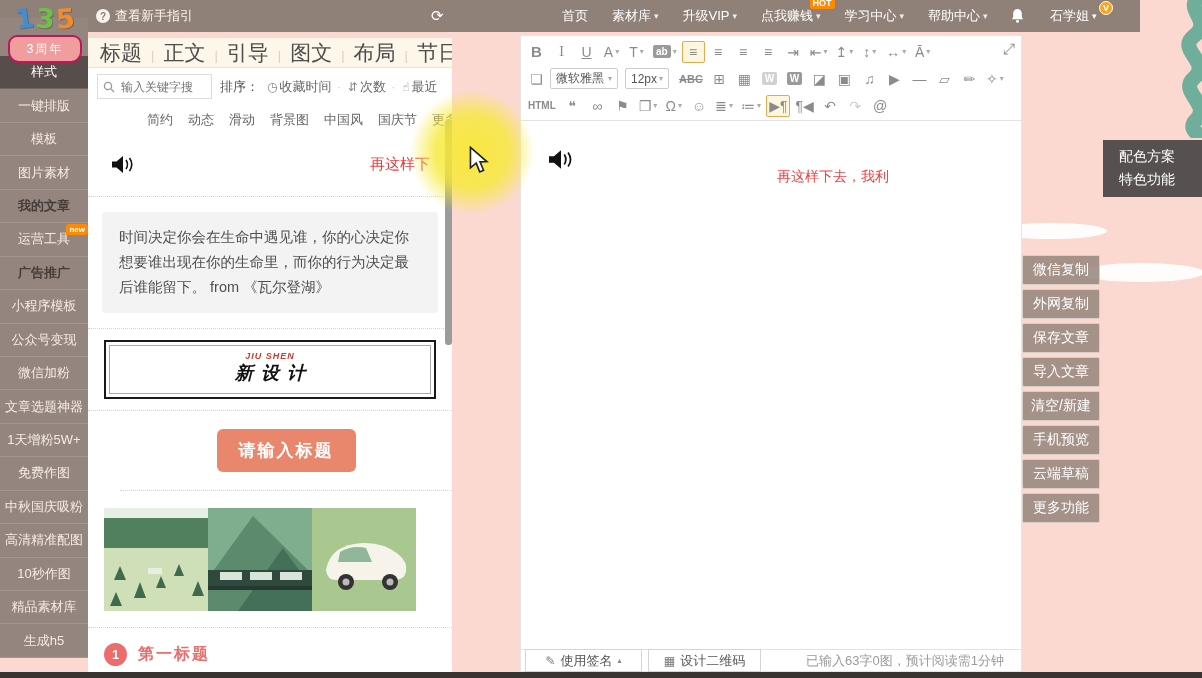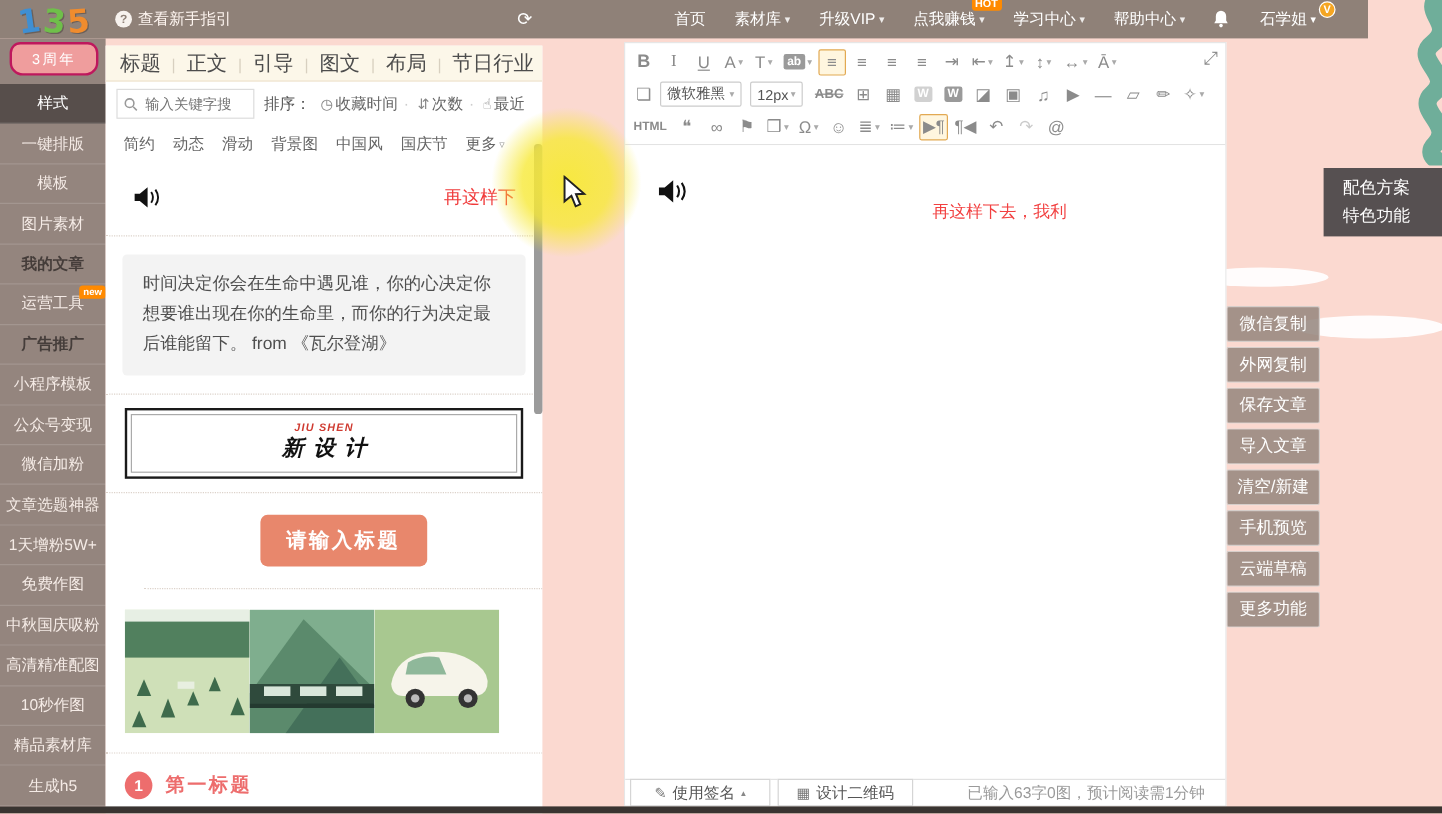--- a/index.html
+++ b/index.html
@@ -32,40 +32,40 @@
   
   .logo { position:absolute; left:6px; top:2px; width:78px; height:66px; z-index:6; text-align:center; }
   .logo-135 { display:flex; justify-content:center; gap:2px; font-weight:bold; font-size:27px; height:32px; line-height:34px; font-family:"DejaVu Sans",sans-serif; }
   .logo-135 span { text-shadow:1px 1px 0 rgba(0,0,0,.25); }
   .logo-135 span:nth-child(1){ color:#3f8fd2; transform:rotate(-8deg); }
   .logo-135 span:nth-child(2){ color:#6fbf4a; transform:rotate(5deg); }
   .logo-135 span:nth-child(3){ color:#f08c2e; transform:rotate(-4deg); }
   .logo-cake { margin:1px 2px 0; height:28px; background:#ef9d9d; border:2px solid #be185d; border-radius:9px 9px 11px 11px; display:flex; align-items:center; justify-content:center; color:#fff; font-size:12px; letter-spacing:2px; }
 
   
-  .sidebar { position:absolute; left:0; top:32px; width:88px; height:640px; background:#94857e; padding-top:38px; display:flex; flex-direction:column; }
+  .sidebar { position:absolute; left:0; top:18px; width:88px; height:640px; background:#94857e; padding-top:38px; display:flex; flex-direction:column; }
   .side-item { flex:1; display:flex; align-items:center; justify-content:center; font-size:13px; color:#f5ebe6; border-bottom:1px solid rgba(255,255,255,.14); position:relative; cursor:pointer; }
   .side-item.selected { background:#574e4b; color:#fff; }
   .side-item.bold { color:#453d3a; font-weight:bold; }
   .side-badge { position:absolute; top:1px; right:0; background:#ff8a00; color:#fff; font-size:8px; font-weight:bold; padding:0 3px; border-radius:3px 3px 3px 0; line-height:11px; }
 
   
   .mid { position:absolute; left:88px; top:38px; width:364px; height:640px; background:#fff; overflow:hidden; }
   .tabs { height:30px; background:#fcf7e9; border-bottom:1px solid #eee3d0; display:flex; align-items:center; padding:0 12px; }
-  .tab { font-size:17px; color:#4d4d4d; cursor:pointer; white-space:nowrap; }
+  .tab { font-size:21px; color:#4d4d4d; cursor:pointer; white-space:nowrap; }
   .tab + .tab::before { content:"|"; color:#d8d0c0; margin:0 9px; font-size:13px; }
   .search-row { height:37px; display:flex; align-items:center; padding:0 9px; gap:8px; }
   .search-box { width:115px; height:25px; border:1px solid #ddd; display:flex; align-items:center; padding:0 5px; gap:4px; background:#fff; }
   .search-box input { border:none; outline:none; width:82px; font-size:12px; color:#555; background:transparent; }
   .sort-label { font-size:13px; color:#555; white-space:nowrap; }
   .sort-wrap { display:flex; align-items:center; }
   .sort-opt { font-size:13px; color:#666; display:flex; align-items:center; gap:2px; cursor:pointer; white-space:nowrap; }
   .sort-opt + .sort-opt::before { content:"·"; color:#ccc; margin:0 5px; }
   .sort-opt i { font-style:normal; font-size:12px; color:#888; }
-  .filters { height:30px; display:flex; align-items:center; padding:0 15px; gap:15px; }
+  .filters { height:30px; display:flex; align-items:center; padding:0 15px; gap:15px;margin-left:44px; }
   .filter { font-size:13px; color:#666; cursor:pointer; display:flex; gap:2px; align-items:center; white-space:nowrap; }
   .filter .caret { font-size:9px; color:#999; }
   .mid-item { border-bottom:1px dotted #dcd2ca; position:relative; }
   #item-audio { height:62px; }
   #item-audio .spk { position:absolute; left:24px; top:20px; }
   .audio-link { position:absolute; right:22px; top:20px; color:#f03b3b; font-size:15px; cursor:pointer; }
   #item-quote { padding:15px 14px; }
   .quote-box { background:#f3f3f3; border-radius:4px; padding:13px 17px; font-size:14.5px; color:#4f4f4f; line-height:25px; }
   #item-frame { padding:11px 16px; }
   .frame-outer { border:2px solid #1a1a1a; padding:3px; background:#fff; }

